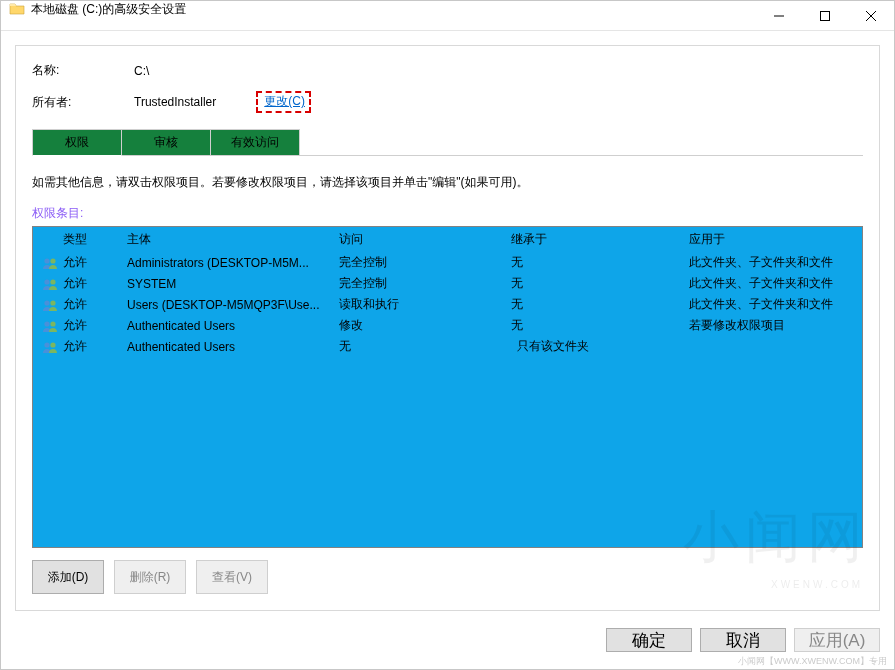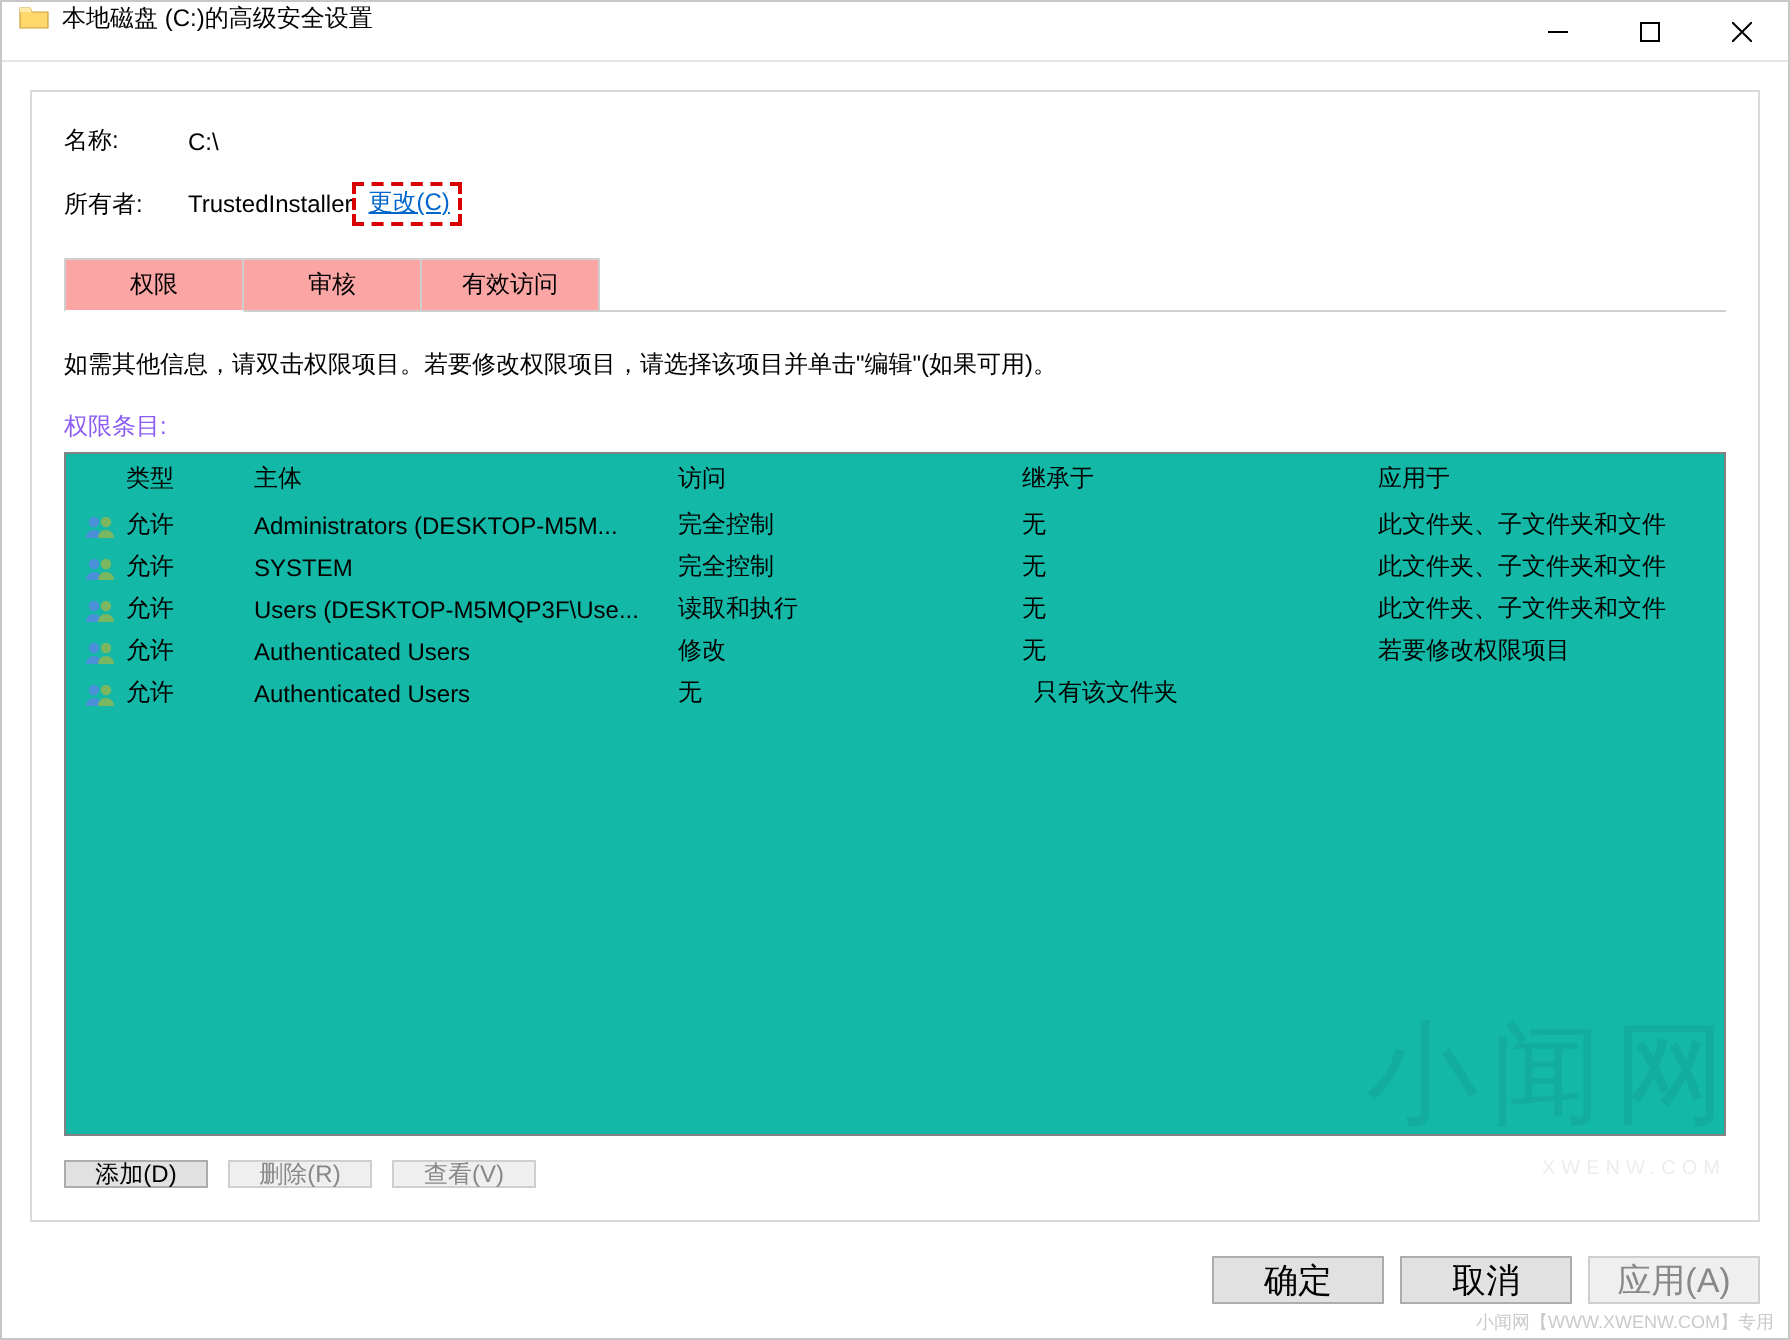--- a/index.html
+++ b/index.html
@@ -10,49 +10,49 @@
   .titlebar { height: 30px; display: flex; align-items: flex-start; padding-left: 8px; border-bottom: 1px solid #e5e5e5; background: #fff; }
   .titlebar .icon { width: 16px; height: 16px; margin-right: 6px; }
   .titlebar .title { flex: 0 0 auto; font-size: 12px; color: #000; }
   .titlebar .spacer { flex: 1; }
   .winbtn { width: 46px; height: 30px; display: flex; align-items: center; justify-content: center; color: #000; }
   .winbtn svg { width: 10px; height: 10px; }
 
   .content { flex: 1; padding: 14px; display: flex; flex-direction: column; }
   .inner-panel { flex: 1; border: 1px solid #d9d9d9; padding: 16px; display: flex; flex-direction: column; position: relative; }
 
-  .row { display: flex; align-items: center; margin-bottom: 12px; }
+  .row { display: flex; align-items: center; margin-bottom: 12px; gap: 40px; }
   .row .label { width: 62px; color: #000; }
   .row .value { color: #000; }
   .link { color: #0066cc; text-decoration: underline; cursor: pointer; margin-left: 2px; }
   .red-dashed { border: 2px dashed #d80000; padding: 0 4px 1px 4px; display: inline-block; }
 
   .tabs { display: flex; margin-top: 4px; }
-  .tab { border: 1px solid #cfcfcf; padding: 4px 0; width: 90px; text-align: center; background: #fca5a5; cursor: pointer; margin-right: -1px; position: relative; }
+  .tab { border: 1px solid #cfcfcf; padding: 4px 0; width: 90px; text-align: center; background: #15803d; cursor: pointer; margin-right: -1px; position: relative; }
   .tab.active { border-bottom: 1px solid #fff; z-index: 2; }
   .tabline { border-bottom: 1px solid #cfcfcf; flex: 1; align-self: flex-end; margin-bottom: 0; }
   .tabstrip-underline { height: 1px; background: #cfcfcf; margin-top: -1px; margin-bottom: 14px; }
 
   .desc { margin: 4px 0 14px 0; color: #000; }
   .section-label { margin-bottom: 4px; color: #8b5cf6; }
 
-  .perm-box { border: 1px solid #828282; flex: 1; overflow: auto; background: #14b8a6; }
+  .perm-box { border: 1px solid #828282; flex: 1; overflow: auto; background: #0ea5e9; }
   .perm-header { display: flex; padding: 4px 8px; color: #000; }
   .perm-header div { font-size: 12px; }
   .perm-row { display: flex; align-items: center; padding: 2px 8px; height: 21px; }
   .col-icon { width: 22px; display: flex; align-items: center; }
   .col-icon svg { width: 18px; height: 14px; }
   .col-type { width: 64px; }
   .col-principal { width: 212px; white-space: nowrap; overflow: hidden; text-overflow: ellipsis; }
   .col-access { width: 172px; }
   .col-inherit { width: 178px; }
   .col-applies { flex: 1; }
 
   .btn-row { display: flex; gap: 10px; margin-top: 12px; }
-  .btn { min-width: 72px; height: 14px; border: 1px solid #adadad; background: #e1e1e1; display: inline-flex; align-items: center; justify-content: center; cursor: pointer; padding: 0 12px; }
+  .btn { min-width: 72px; height: 34px; border: 1px solid #adadad; background: #e1e1e1; display: inline-flex; align-items: center; justify-content: center; cursor: pointer; padding: 0 12px; }
   .btn.disabled { color: #888; background: #efefef; border-color: #cfcfcf; cursor: default; }
 
   .chk-row { display: flex; align-items: center; margin-top: 14px; color: #000; }
   .chk { width: 13px; height: 13px; border: 1px solid #333; margin-right: 6px; background: #fff; }
 
   .footer { height: 44px; border-top: 0 solid #e5e5e5; display: flex; align-items: center; justify-content: flex-end; padding: 0 14px 14px 14px; gap: 8px; }
   .footer .btn { min-width: 86px; height: 24px; font-size: 17px; }
 
   .watermark { position: absolute; right: 10px; bottom: 34px; font-size: 56px; color: rgba(0,0,0,0.06); font-weight: 400; pointer-events: none; letter-spacing: 6px; margin-top: 29px; }
   .watermark-sub { position: absolute; right: 16px; bottom: 20px; font-size: 10px; color: rgba(0,0,0,0.08); pointer-events: none; letter-spacing: 3px; }

